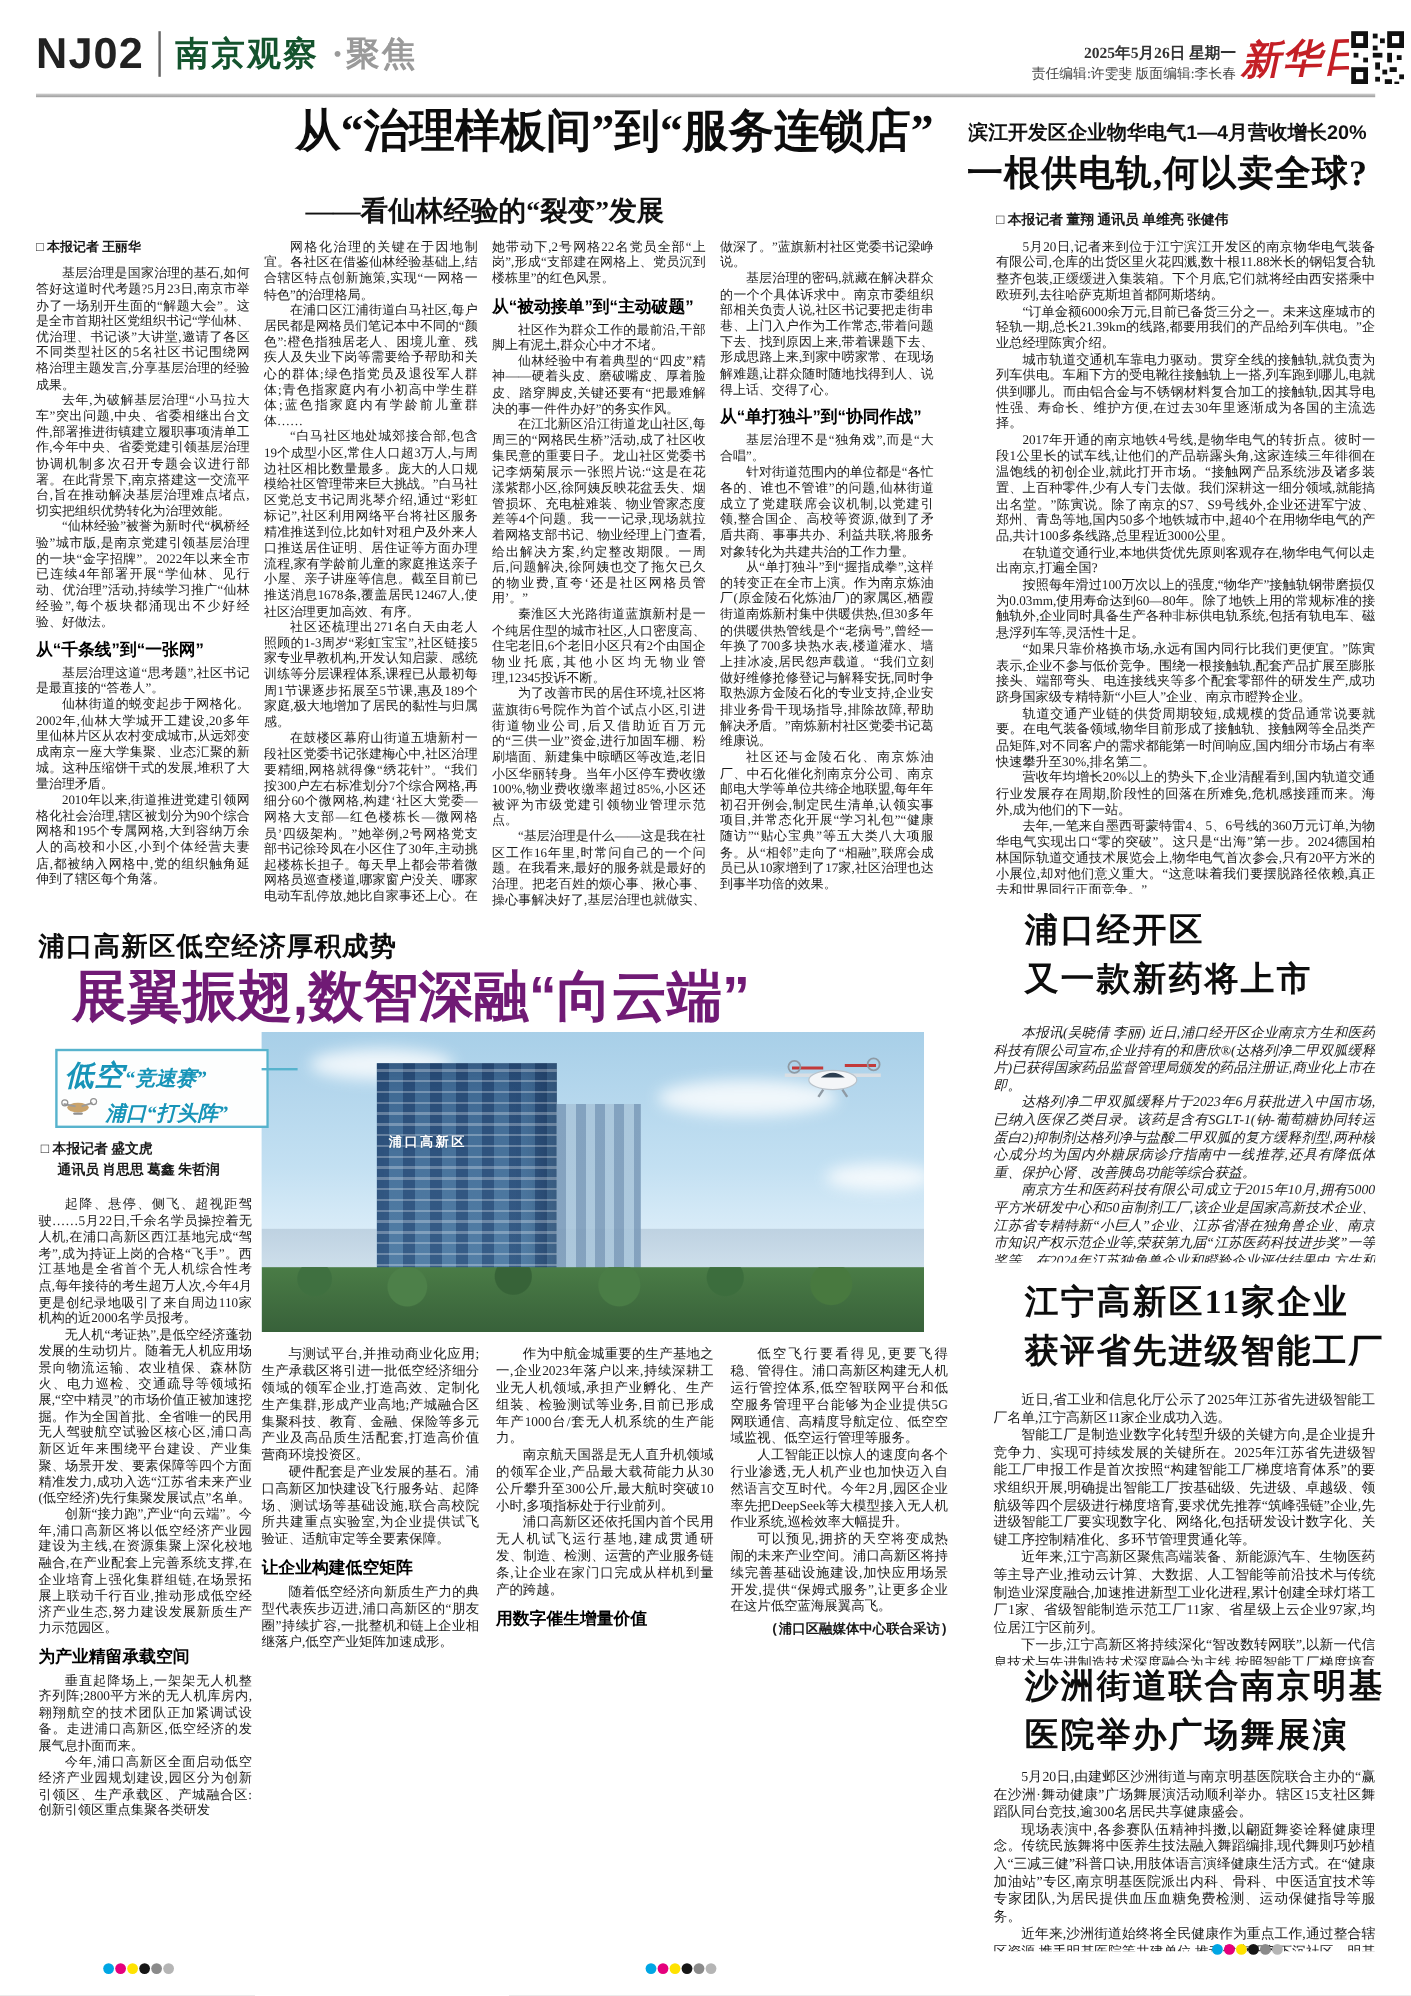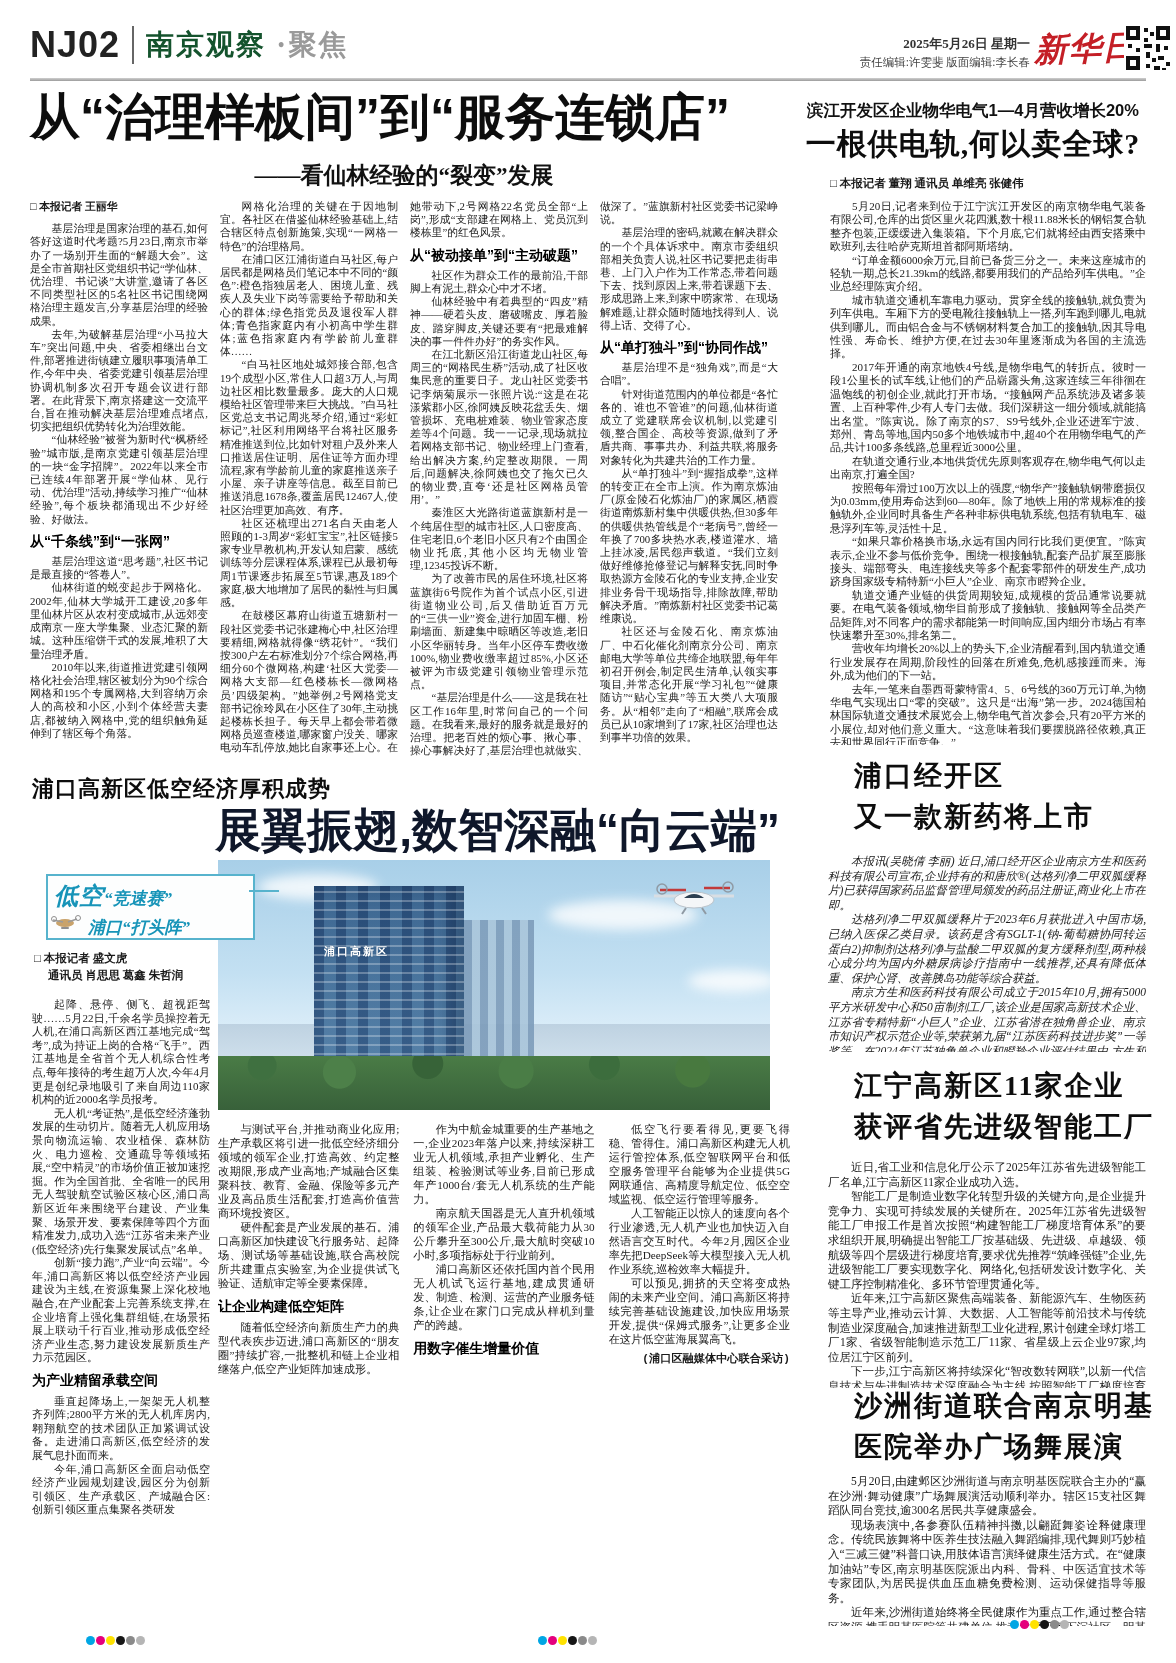--- a/index.html
+++ b/index.html
@@ -19,40 +19,40 @@
             color:#c41f26;letter-spacing:1px;transform:rotate(-2deg);font-family:"Liberation Serif",serif;white-space:nowrap;}
   .qr{position:absolute;left:1124px;top:24px;width:48px;height:48px;}
   .hdr-rule{position:absolute;left:30px;top:78px;width:1116px;height:3px;background:linear-gradient(#cfcfcf,#9c9c9c);}
   
   .bp{margin:0;text-indent:2em;text-align:justify;}
   .colhead{font-family:"Liberation Sans",sans-serif;font-weight:700;font-size:14px;text-align:left;
            margin:9px 0 7px;break-inside:avoid;color:#000;}
   .byline{text-indent:0;font-weight:600;margin-bottom:9px;}
   .credit{text-align:right;font-weight:700;text-indent:0;margin-top:6px;font-family:Liberation Mono, monospace;}
   
-  .main-headline{position:absolute;left:30px;top:90px;width:748px;text-align:left;
-       font-family:Liberation Sans, sans-serif;font-weight:900;font-size:50px;line-height:1.1;color:#0d0d0d;white-space:nowrap;}
+  .main-headline{position:absolute;left:30px;top:90px;width:748px;text-align:right;
+       font-family:Liberation Serif, serif;font-weight:900;font-size:38px;line-height:1.1;color:#0d0d0d;white-space:nowrap;}
   .main-subtitle{position:absolute;left:30px;top:160px;width:748px;text-align:center;
        font-size:23px;font-weight:700;color:#111;}
   .main-cols{position:absolute;left:30px;top:200px;width:748px;height:560px;overflow:hidden;
        column-count:4;column-gap:12px;font-size:10.8px;line-height:13.2px;}
   
   .rail-kicker{position:absolute;left:800px;top:100px;width:346px;text-align:center;
        font-family:"Liberation Sans",sans-serif;font-weight:700;font-size:16.5px;color:#111;}
   .rail-headline{position:absolute;left:800px;top:124px;width:346px;text-align:center;
        font-size:30px;font-weight:900;letter-spacing:1px;color:#0d0d0d;}
   .rail-byline{position:absolute;left:830px;top:176px;width:316px;font-size:11.5px;font-weight:600;}
   .rail-body{position:absolute;left:830px;top:200px;width:316px;height:545px;overflow:hidden;
        font-size:11px;line-height:13.4px;}
   
   .feat-kicker{position:absolute;left:32px;top:774px;font-size:22px;font-weight:900;color:#0d0d0d;letter-spacing:1px;}
-  .feat-headline{position:absolute;left:60px;top:800px;width:720px;text-align:right;z-index:5;
-       font-family:"Liberation Sans",sans-serif;font-weight:900;font-size:46px;color:#0f172a;white-space:nowrap;
+  .feat-headline{position:absolute;left:60px;top:800px;width:720px;text-align:left;z-index:5;
+       font-family:"Liberation Sans",sans-serif;font-weight:900;font-size:46px;color:#701a75;white-space:nowrap;
        text-shadow:2px 2px 0 #fff,-2px -2px 0 #fff,2px -2px 0 #fff,-2px 2px 0 #fff,0 3px 0 #fff,3px 0 0 #fff;}
-  .badge{position:absolute;left:46px;top:874px;width:209px;height:66px;border:2px solid #57b3cd;
+  .badge{position:absolute;left:46px;top:874px;width:178px;height:66px;border:2px solid #57b3cd;
        background:#fdfefe;z-index:4;padding:4px 6px;box-sizing:border-box;}
   .badge-l1{font-weight:900;color:#1794b8;font-style:italic;font-size:17px;white-space:nowrap;}
   .badge-l1 b{font-size:24px;letter-spacing:1px;}
   .badge-dash{position:absolute;right:-26px;top:14px;width:30px;border-top:2px solid #57b3cd;}
   .badge-l2{margin-top:4px;padding-left:34px;font-weight:900;color:#1794b8;font-style:italic;font-size:17px;white-space:nowrap;}
   .badge-drone{position:absolute;left:2px;bottom:6px;}
   .feat-byline{position:absolute;left:34px;top:950px;width:180px;font-size:11.5px;font-weight:600;line-height:1.5;}
   .feat-leftcol{position:absolute;left:32px;top:998px;width:178px;height:658px;overflow:hidden;
        font-size:11px;line-height:13.6px;}
   .feat-bottomcols{position:absolute;left:218px;top:1122px;width:572px;height:534px;overflow:hidden;
@@ -227,21 +227,21 @@
 
   <div class="feat-leftcol">
       <p class="bp">起降、悬停、侧飞、超视距驾驶……5月22日,千余名学员操控着无人机,在浦口高新区西江基地完成“驾考”,成为持证上岗的合格“飞手”。西江基地是全省首个无人机综合性考点,每年接待的考生超万人次,今年4月更是创纪录地吸引了来自周边110家机构的近2000名学员报考。</p>
       <p class="bp">无人机“考证热”,是低空经济蓬勃发展的生动切片。随着无人机应用场景向物流运输、农业植保、森林防火、电力巡检、交通疏导等领域拓展,“空中精灵”的市场价值正被加速挖掘。作为全国首批、全省唯一的民用无人驾驶航空试验区核心区,浦口高新区近年来围绕平台建设、产业集聚、场景开发、要素保障等四个方面精准发力,成功入选“江苏省未来产业(低空经济)先行集聚发展试点”名单。</p>
       <p class="bp">创新“接力跑”,产业“向云端”。今年,浦口高新区将以低空经济产业园建设为主线,在资源集聚上深化校地融合,在产业配套上完善系统支撑,在企业培育上强化集群组链,在场景拓展上联动千行百业,推动形成低空经济产业生态,努力建设发展新质生产力示范园区。</p>
       <div class="colhead">为产业精留承载空间</div>
       <p class="bp">垂直起降场上,一架架无人机整齐列阵;2800平方米的无人机库房内,翱翔航空的技术团队正加紧调试设备。走进浦口高新区,低空经济的发展气息扑面而来。</p>
       <p class="bp">今年,浦口高新区全面启动低空经济产业园规划建设,园区分为创新引领区、生产承载区、产城融合区:创新引领区重点集聚各类研发</p>
     </div>
   <div class="feat-bottomcols">
-      <p class="bp">与测试平台,并推动商业化应用;生产承载区将引进一批低空经济细分领域的领军企业,打造高效、约定整改期限,形成产业高地;产城融合区集聚科技、教育、金融、保险等多元产业及高品质生活配套,打造高价值营商环境投资区。</p>
+      <p class="bp">与测试平台,并推动商业化应用;生产承载区将引进一批低空经济细分领域的领军企业,打造高效、定制化生产集群,形成产业高地;产城融合区集聚科技、教育、金融、保险等多元产业及高品质生活配套,打造高价值营商环境投资区。</p>
       <p class="bp">硬件配套是产业发展的基石。浦口高新区加快建设飞行服务站、起降场、测试场等基础设施,联合高校院所共建重点实验室,为企业提供试飞验证、适航审定等全要素保障。</p>
       <div class="colhead">让企业构建低空矩阵</div>
       <p class="bp">随着低空经济向新质生产力的典型代表疾步迈进,浦口高新区的“朋友圈”持续扩容,一批整机和链上企业相继落户,低空产业矩阵加速成形。</p>
       <p class="bp">作为中航金城重要的生产基地之一,企业2023年落户以来,持续深耕工业无人机领域,承担产业孵化、生产组装、检验测试等业务,目前已形成年产1000台/套无人机系统的生产能力。</p>
       <p class="bp">南京航天国器是无人直升机领域的领军企业,产品最大载荷能力从30公斤攀升至300公斤,最大航时突破10小时,多项指标处于行业前列。</p>
       <p class="bp">浦口高新区还依托国内首个民用无人机试飞运行基地,建成贯通研发、制造、检测、运营的产业服务链条,让企业在家门口完成从样机到量产的跨越。</p>
       <div class="colhead">用数字催生增量价值</div>
       <p class="bp">低空飞行要看得见,更要飞得稳、管得住。浦口高新区构建无人机运行管控体系,低空智联网平台和低空服务管理平台能够为企业提供5G网联通信、高精度导航定位、低空空域监视、低空运行管理等服务。</p>
       <p class="bp">人工智能正以惊人的速度向各个行业渗透,无人机产业也加快迈入自然语言交互时代。今年2月,园区企业率先把DeepSeek等大模型接入无人机作业系统,巡检效率大幅提升。</p>
       <p class="bp">可以预见,拥挤的天空将变成热闹的未来产业空间。浦口高新区将持续完善基础设施建设,加快应用场景开发,提供“保姆式服务”,让更多企业在这片低空蓝海展翼高飞。</p>

